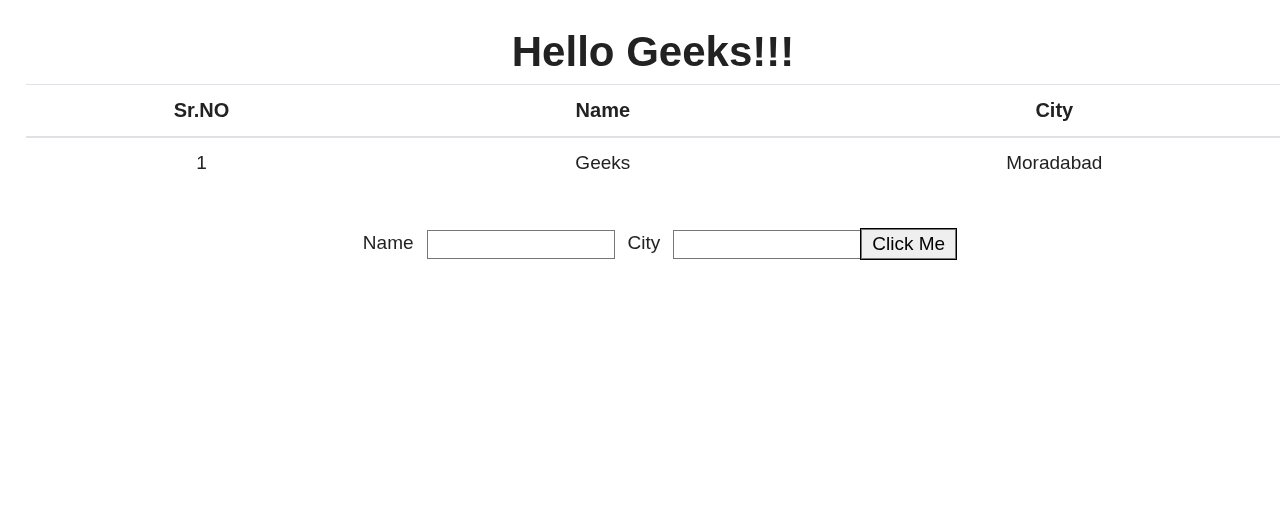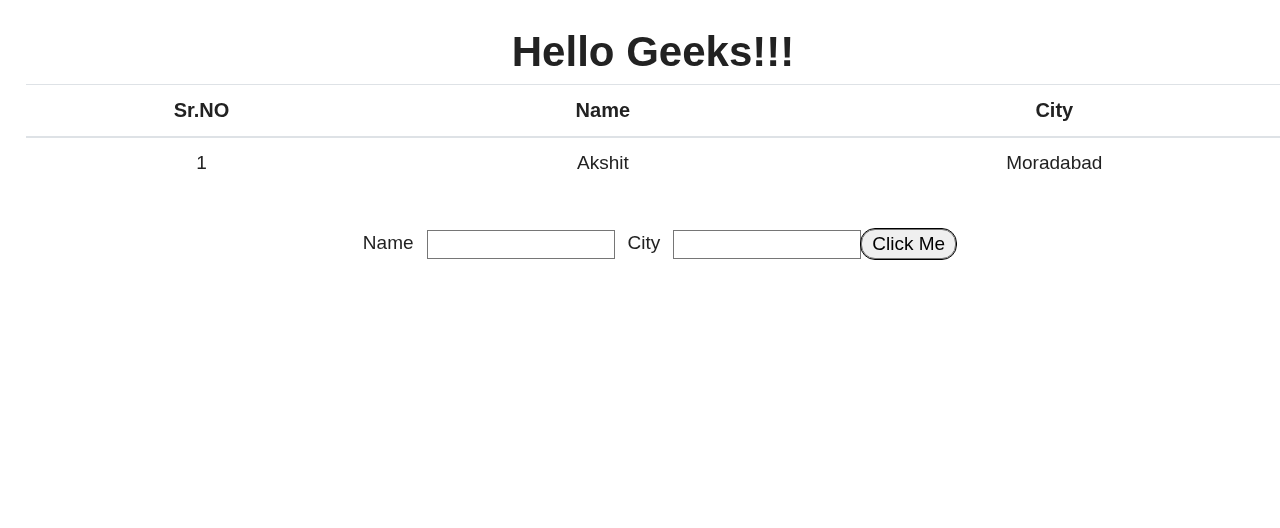--- a/index.html
+++ b/index.html
@@ -65,40 +65,39 @@
       font-size: 19px;
       height: 30px;
       padding: 0 10px;
       border: 1px solid #767676;
       background: #efefef;
       vertical-align: middle;
       cursor: pointer;
     }
     .btn-focus {
       outline: 1px solid #000;
-      border-radius: 14px;
     }
   </style>
 </head>
 <body>
 
 <h1 class="page-title">Hello Geeks!!!</h1>
 
 <table>
   <thead>
     <tr>
       <th class="col-srno">Sr.NO</th>
       <th class="col-name">Name</th>
       <th class="col-city">City</th>
     </tr>
   </thead>
   <tbody>
     <tr>
       <td>1</td>
-      <td>Akshit</td>
+      <td>Geeks</td>
       <td>Moradabad</td>
     </tr>
   </tbody>
 </table>
 
 <div class="form-row">
   <label>Name</label><input type="text" value="" style=""><label>City</label><input type="text" value="" style=""><button class="btn-focus">Click Me</button>
 </div>
 
 </body></html>

